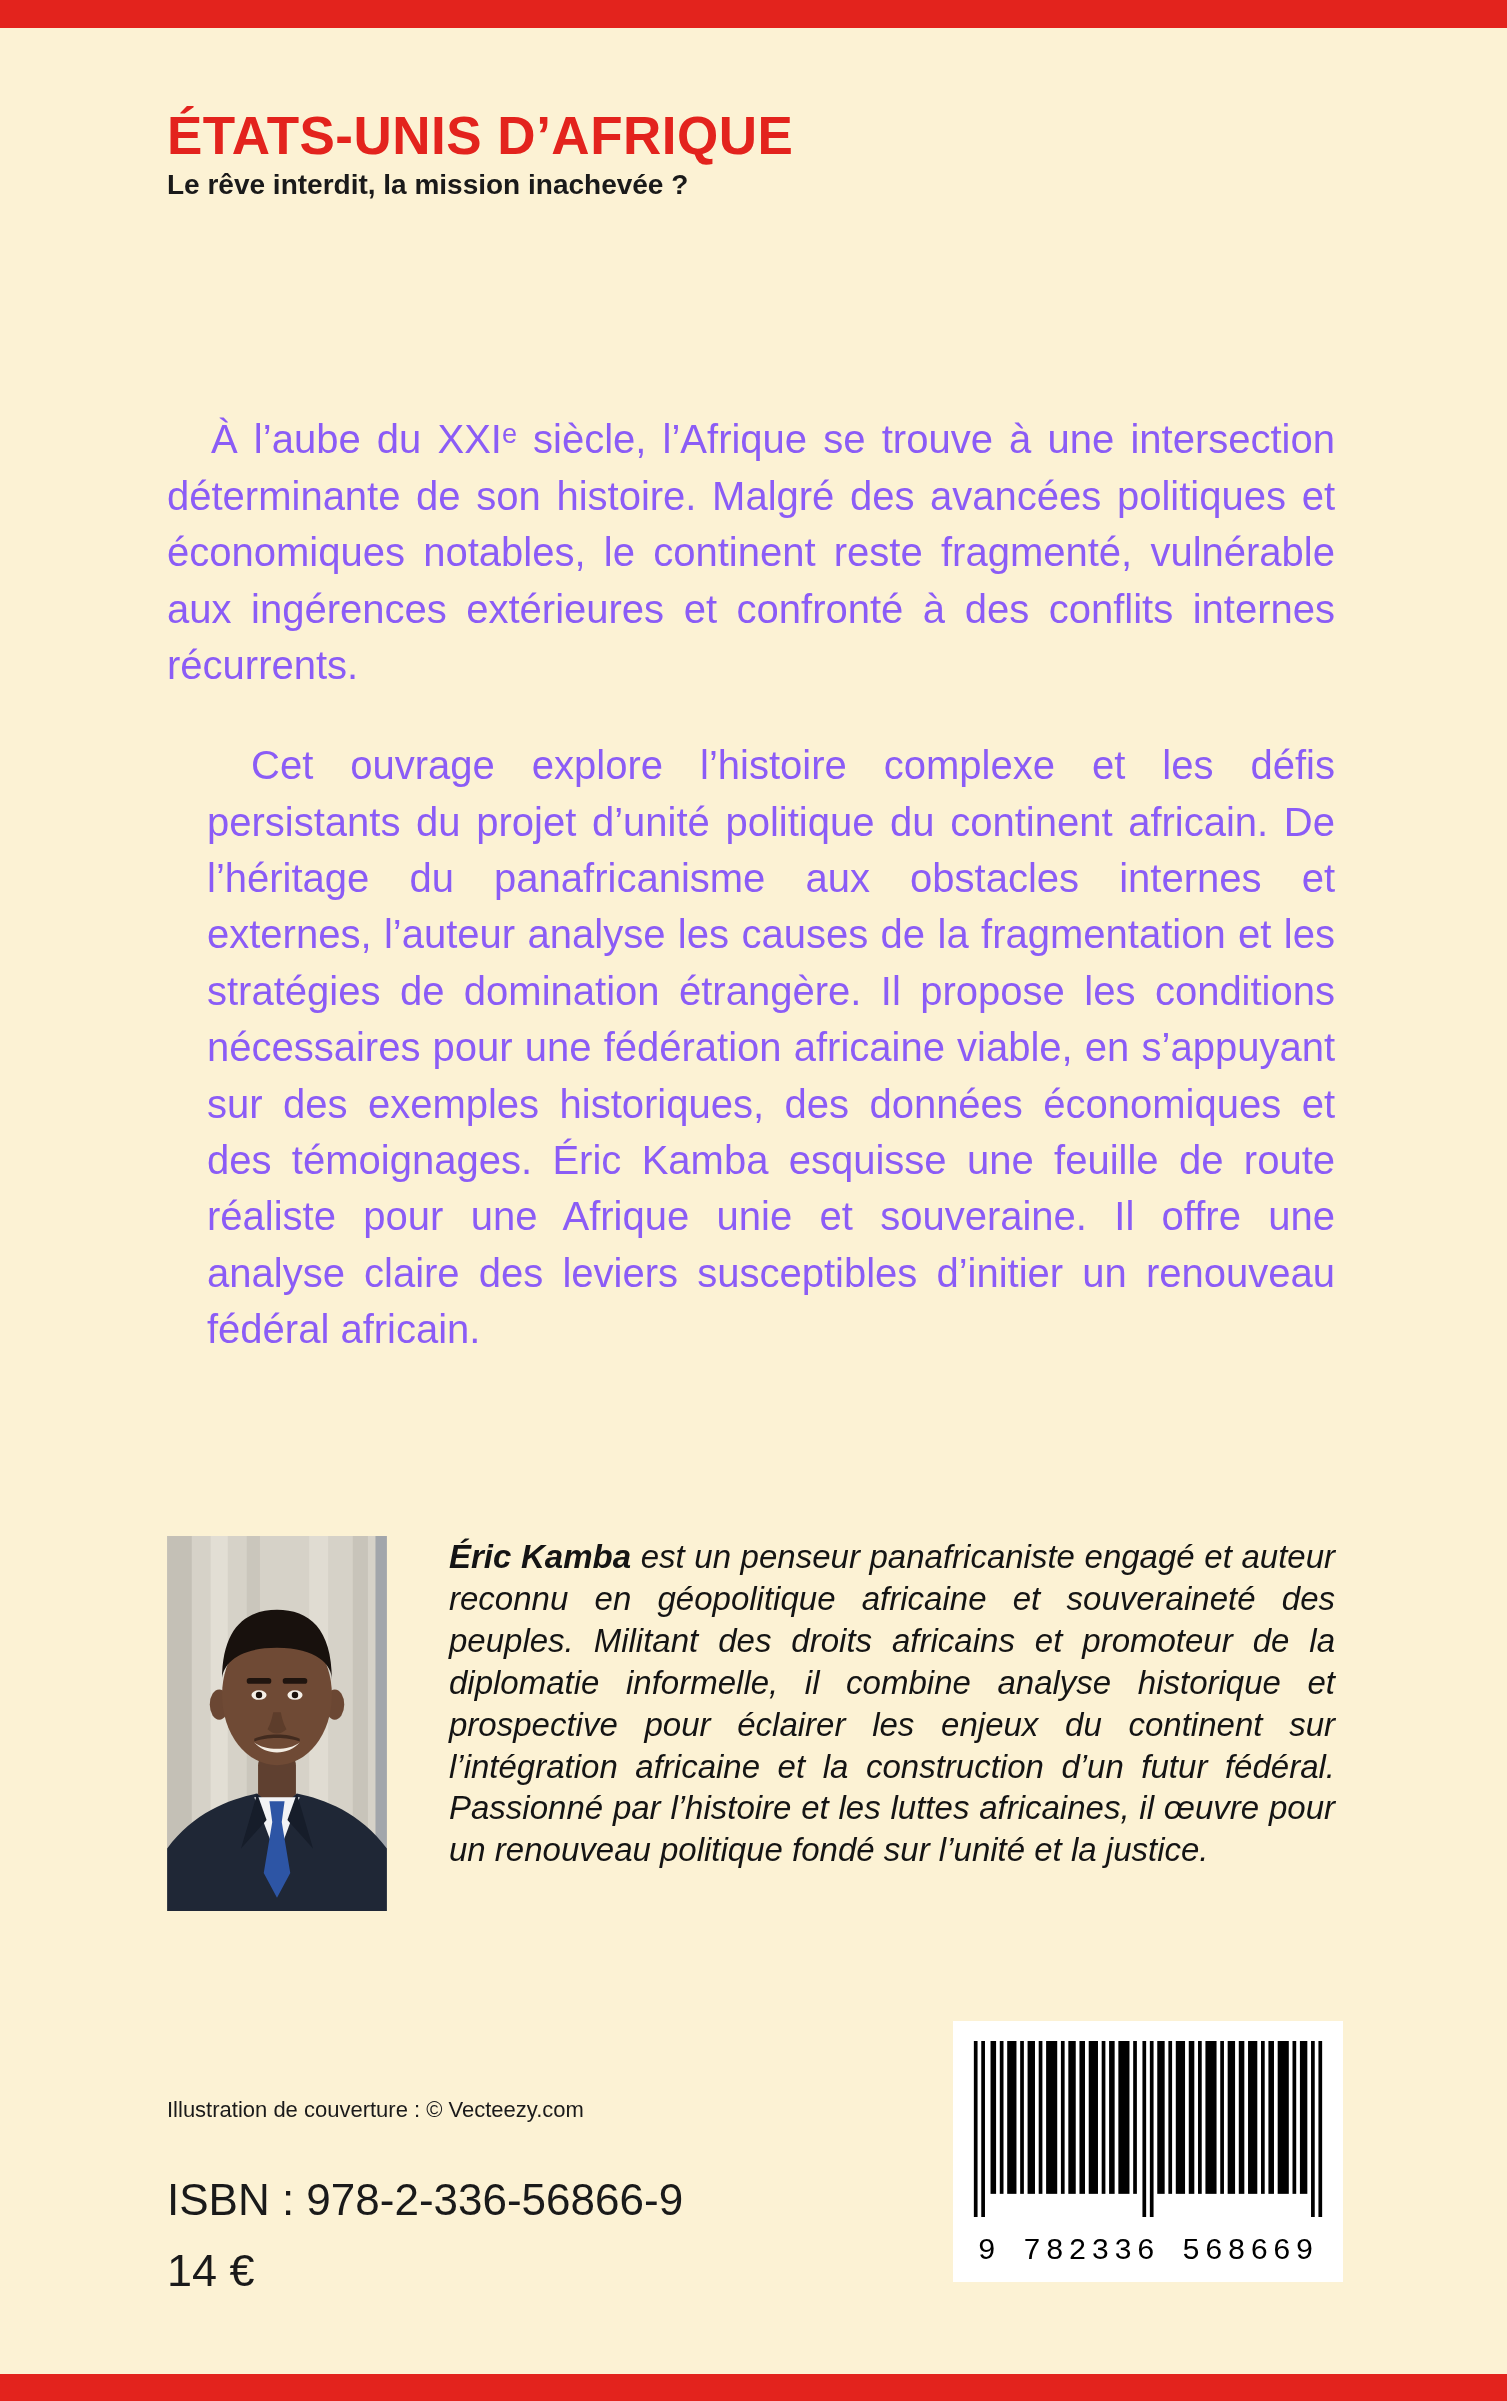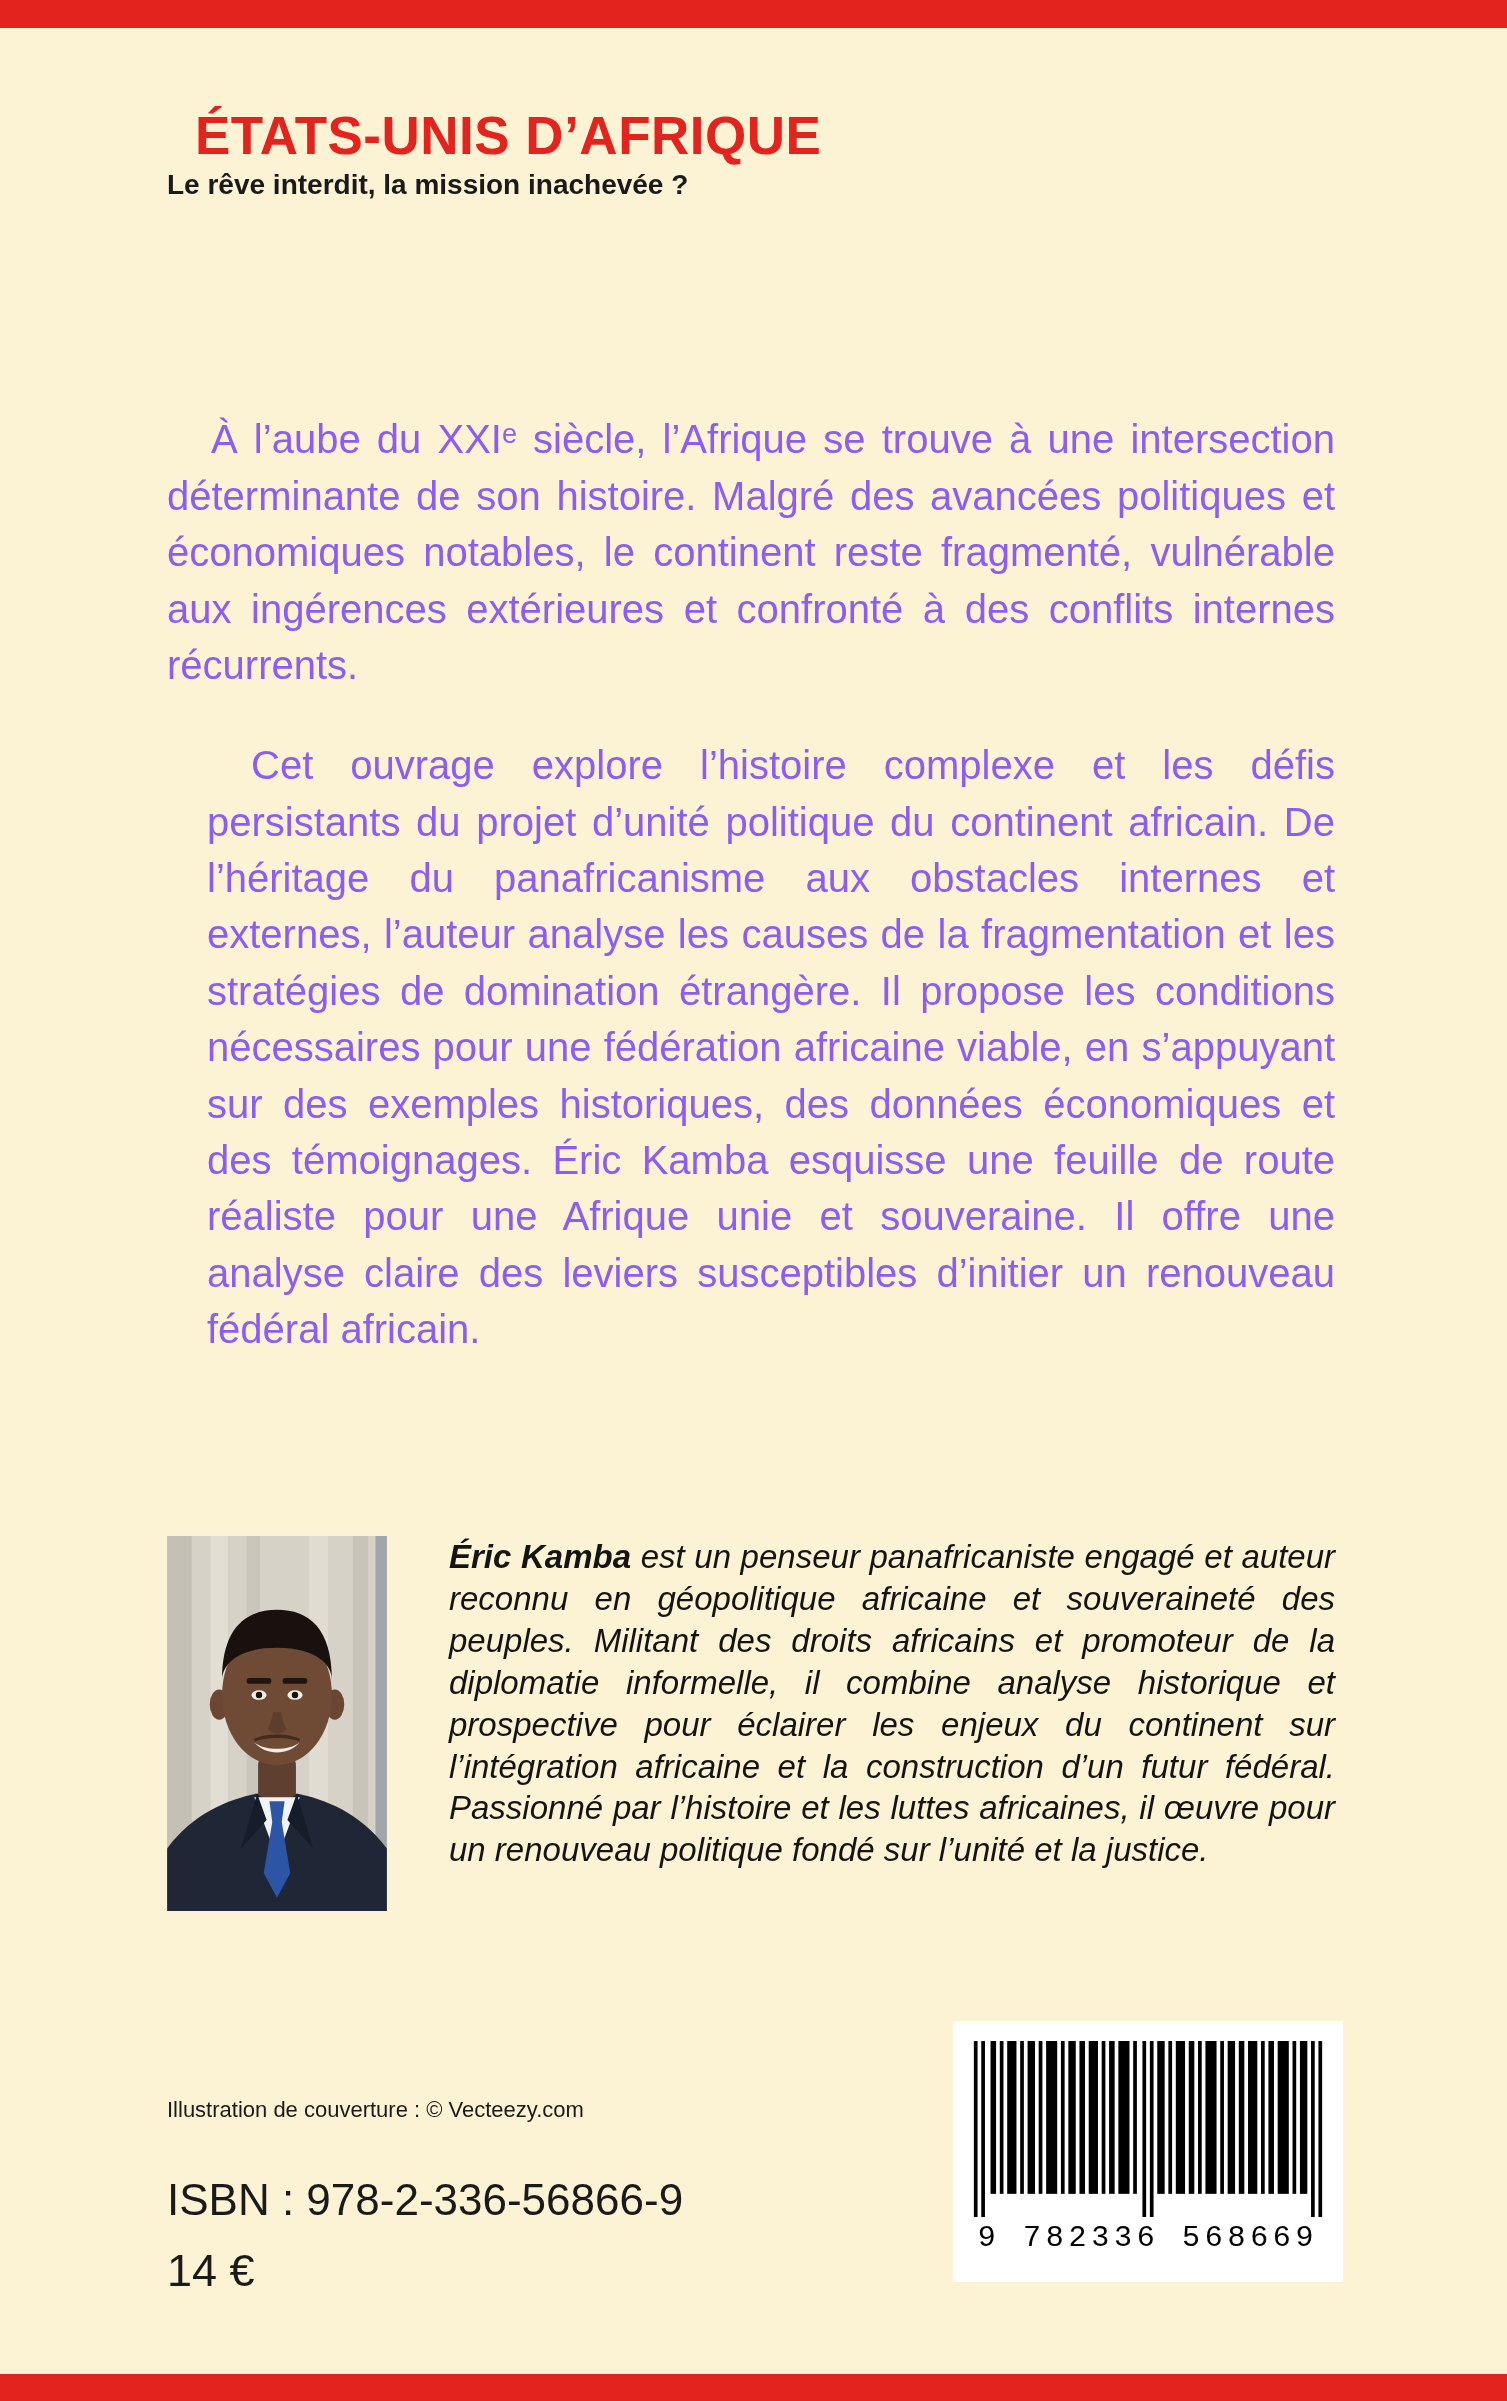--- a/index.html
+++ b/index.html
@@ -23,21 +23,20 @@
     top: 28px; left: 167px;
     width: 1168px;
   }
   .title {
     margin-top: 78px;
     font-size: 53px;
     font-weight: bold;
     color: #e3231d;
     letter-spacing: 0.5px;
     line-height: 1.12;
-    margin-left: 28px;
   }
   .subtitle {
     margin-top: 3.8px;
     font-size: 28px;
     font-weight: bold;
     color: #1a1a1a;
     line-height: 1.15;
   }
   .synopsis p {
     font-size: 40px;
@@ -81,21 +80,21 @@
     position: absolute;
     left: 953px; top: 2021px;
     width: 390px; height: 261px;
     background: #ffffff;
     display: flex;
     flex-direction: column;
     align-items: center;
     padding-top: 19px;
   }
   .barcode-num {
-    margin-top: 3px;
+    margin-top: 16px;
     font-family: "Liberation Mono", "DejaVu Sans Mono", monospace;
     font-size: 30px;
     letter-spacing: 4.7px;
     color: #000;
     white-space: nowrap;
   }
 </style>
 </head>
 <body>
 

